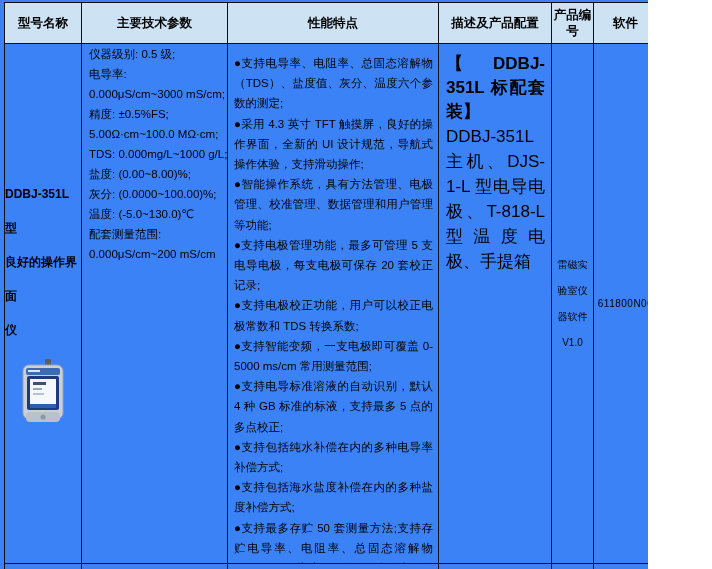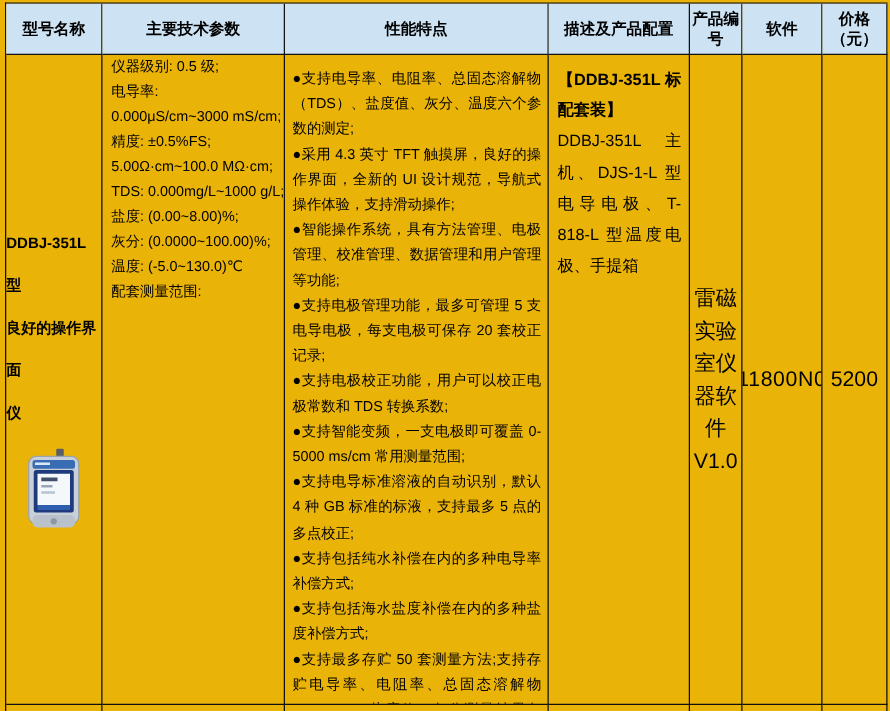--- a/index.html
+++ b/index.html
@@ -1,16 +1,16 @@
 <!DOCTYPE html>
 <html><head>
 <meta charset="utf-8">
 <style>
   html,body{margin:0;padding:0;background:#ffffff;}
-  #page{position:relative;width:712px;height:569px;background:#eab308;overflow:hidden;
+  #page{position:relative;width:648px;height:569px;background:#3b82f6;overflow:hidden;
         font-family:"Liberation Sans","DejaVu Sans",sans-serif;color:#000;}
   .table{position:absolute;left:4px;top:2px;width:705px;height:567px;
          display:grid;
          grid-template-columns:77px 146px 211px 113px 42px 64px 1fr;
          grid-template-rows:41px 520px 1fr;
          border-top:1.5px solid #111;border-left:1.5px solid #111;}
   .cell{box-sizing:border-box;border-right:1px solid #111;border-bottom:1px solid #111;
         overflow:hidden;}
   .cell.sliver{border-bottom:none;}
   .hcell{background:#cde3f4;display:flex;flex-direction:column;align-items:center;justify-content:center;
@@ -21,26 +21,26 @@
   .model-lines div{line-height:34px;}
   .photo{margin-top:10px;}
   
   .params-cell{display:flex;flex-direction:column;justify-content:flex-start;
                font-size:11.5px;padding:0 4px 0 7px;}
   .params-cell div{line-height:20px;white-space:nowrap;}
   
   .features-cell{font-size:11.5px;padding:9px 5px 0 6px;}
   .features-cell div{line-height:20.2px;text-align:justify;}
   
-  .config-cell{font-size:13px;padding:8px 6px 0 7px;}
+  .config-cell{font-size:17px;padding:8px 6px 0 7px;}
   .config-title{font-weight:700;line-height:24px;text-align:justify;}
   .config-body{line-height:25px;text-align:justify;}
   
   .center-cell{display:flex;align-items:center;justify-content:center;
-               font-size:17px;text-align:center;}
+               font-size:10px;text-align:center;}
   .software-cell{line-height:26px;padding:0 3px;}
   .mono-ish{letter-spacing:0.5px;}
 </style>
 </head>
 <body>
 
 <div id="page">
   <div class="table">
 
     <div class="cell hcell">
@@ -94,20 +94,21 @@
         <div>仪器级别: 0.5 级;</div>
         <div>电导率:</div>
         <div>0.000μS/cm~3000 mS/cm;</div>
         <div>精度: ±0.5%FS;</div>
         <div>5.00Ω·cm~100.0 MΩ·cm;</div>
         <div>TDS: 0.000mg/L~1000 g/L;</div>
         <div>盐度: (0.00~8.00)%;</div>
         <div>灰分: (0.0000~100.00)%;</div>
         <div>温度: (-5.0~130.0)℃</div>
         <div>配套测量范围:</div>
+        <div>0.000μS/cm~200 mS/cm</div>
       </div>
 
     <div class="cell features-cell">
         <div>●支持电导率、电阻率、总固态溶解物（TDS）、盐度值、灰分、温度六个参数的测定;</div>
         <div>●采用 4.3 英寸 TFT 触摸屏，良好的操作界面，全新的 UI 设计规范，导航式操作体验，支持滑动操作;</div>
         <div>●智能操作系统，具有方法管理、电极管理、校准管理、数据管理和用户管理等功能;</div>
         <div>●支持电极管理功能，最多可管理 5 支电导电极，每支电极可保存 20 套校正记录;</div>
         <div>●支持电极校正功能，用户可以校正电极常数和 TDS 转换系数;</div>
         <div>●支持智能变频，一支电极即可覆盖 0-5000 ms/cm 常用测量范围;</div>
         <div>●支持电导标准溶液的自动识别，默认 4 种 GB 标准的标液，支持最多 5 点的多点校正;</div>

